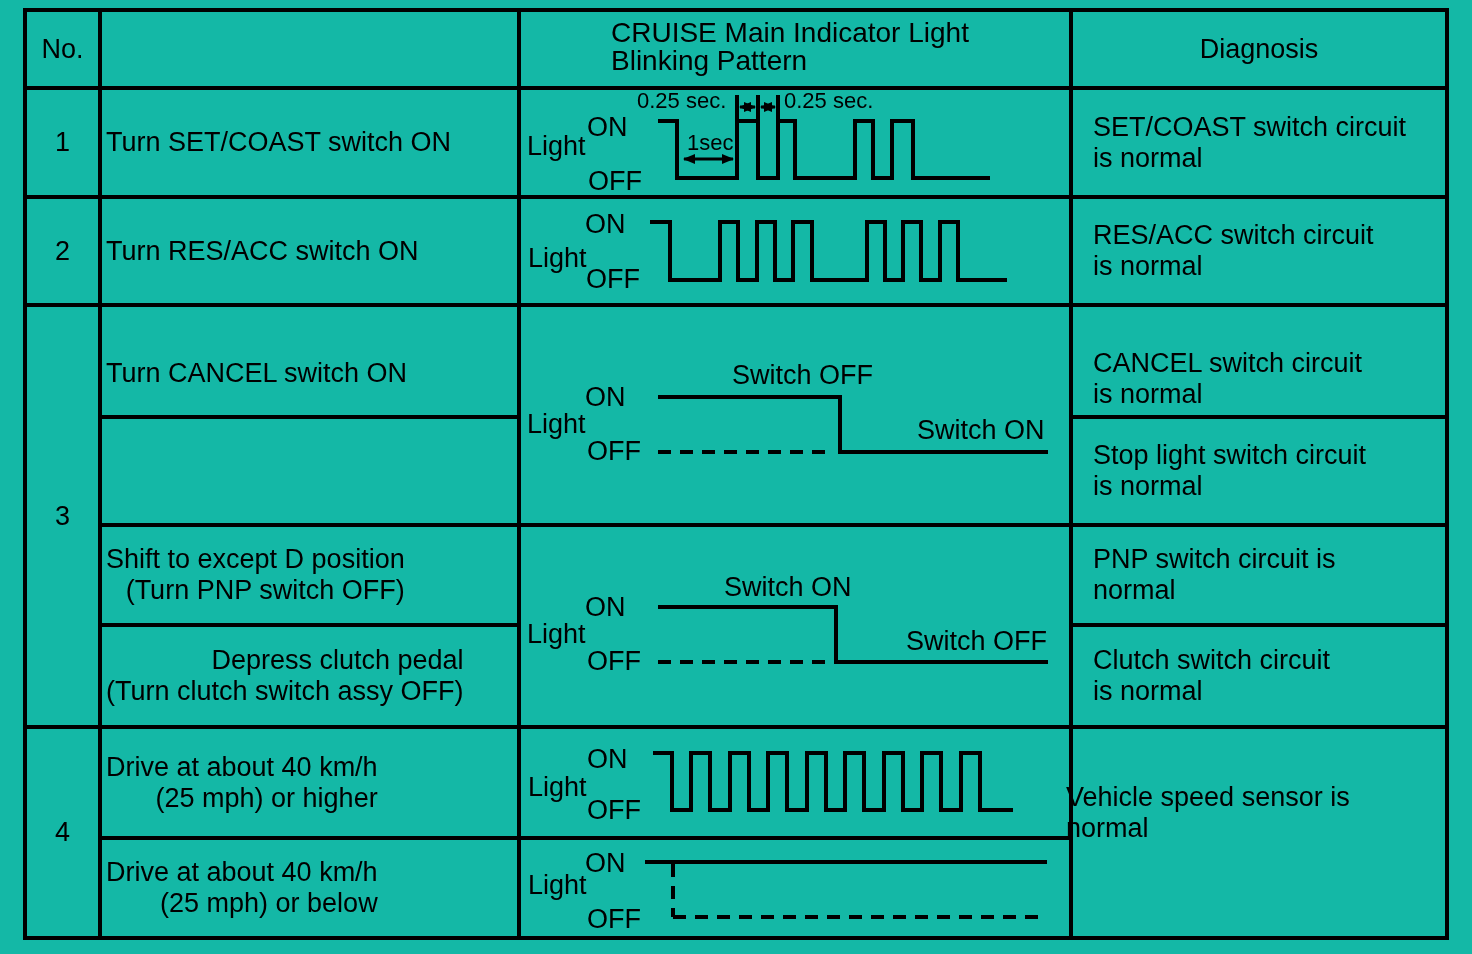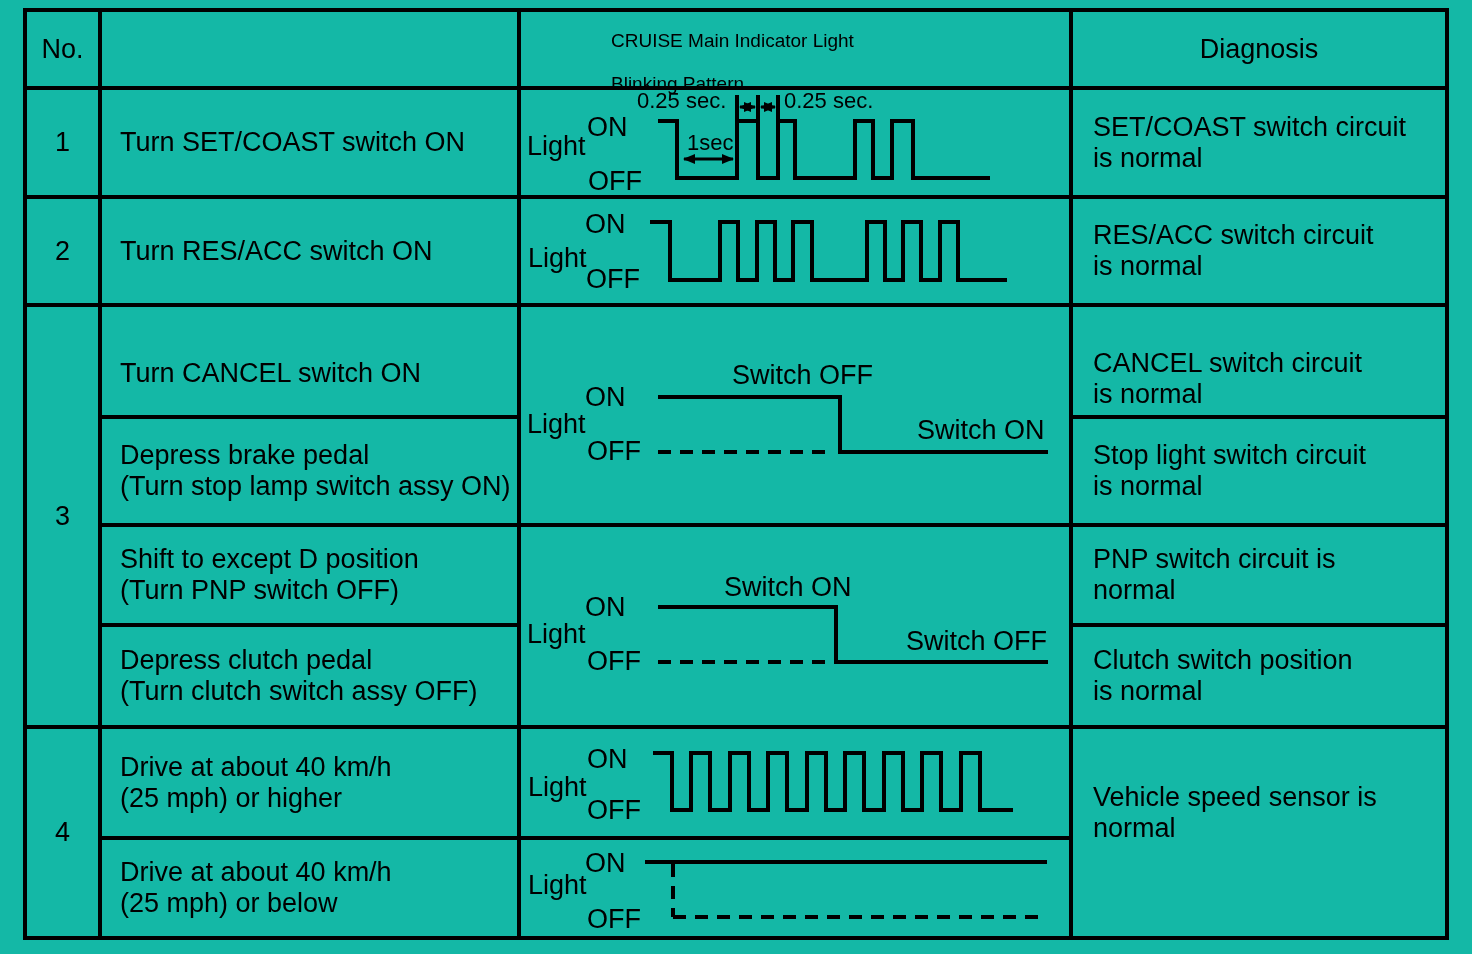--- a/index.html
+++ b/index.html
@@ -2,23 +2,23 @@
 <html><head>
 <meta charset="utf-8">
 <style>
   html,body{margin:0;padding:0;background:#fff;}
   #page{position:relative;width:1472px;height:954px;background:#14b8a6;
         font-family:"Liberation Sans",sans-serif;color:#000;overflow:hidden;}
   .bd{position:absolute;background:#000;}
   .cell{position:absolute;display:flex;align-items:center;font-size:27px;line-height:31px;
         white-space:pre-line;}
   .ctr{justify-content:center;text-align:center;}
-  .op{padding-left:18px;}
+  .op{padding-left:4px;text-align:right;}
   .diag{padding-left:20px;}
-  .txt{position:absolute;font-size:19px;line-height:43px;white-space:pre-line;}
+  .txt{position:absolute;font-size:28px;line-height:28px;white-space:pre-line;}
   .wavlab{position:absolute;font-size:27px;line-height:30px;}
   .ann{position:absolute;font-size:22px;line-height:24px;}
   .swlab{position:absolute;font-size:27px;line-height:30px;margin-left:44px;}
   #wave-svg{position:absolute;left:0;top:0;}
 </style>
 </head>
 <body>
 
 <div id="page">
 
@@ -73,44 +73,42 @@
   <div class="cell ctr" style="left:1073px;top:12px;width:372px;height:74px">Diagnosis</div>
 
   <div class="cell ctr" style="left:27px;top:90px;width:71px;height:105px">1</div>
   <div class="cell ctr" style="left:27px;top:199px;width:71px;height:104px">2</div>
   <div class="cell ctr" style="left:27px;top:307px;width:71px;height:418px">3</div>
   <div class="cell ctr" style="left:27px;top:729px;width:71px;height:207px">4</div>
 
   <div class="cell op" style="left:102px;top:90px;width:405px;height:105px">Turn SET/COAST switch ON</div>
   <div class="cell op" style="left:102px;top:199px;width:405px;height:104px">Turn RES/ACC switch ON</div>
   <div class="cell op" style="left:102px;top:307px;width:405px;height:132px">Turn CANCEL switch ON</div>
-  <div class="cell op" style="left:102px;top:419px;width:405px;height:104px">Depress brake pedal
-(Turn stop lamp switch assy ON)</div>
   <div class="cell op" style="left:102px;top:527px;width:405px;height:96px">Shift to except D position
 (Turn PNP switch OFF)</div>
   <div class="cell op" style="left:102px;top:627px;width:405px;height:98px">Depress clutch pedal
 (Turn clutch switch assy OFF)</div>
   <div class="cell op" style="left:102px;top:729px;width:405px;height:107px">Drive at about 40 km/h
 (25 mph) or higher</div>
   <div class="cell op" style="left:102px;top:840px;width:405px;height:96px">Drive at about 40 km/h
 (25 mph) or below</div>
 
   <div class="cell diag" style="left:1073px;top:90px;width:348px;height:105px">SET/COAST switch circuit
 is normal</div>
   <div class="cell diag" style="left:1073px;top:199px;width:348px;height:104px">RES/ACC switch circuit
 is normal</div>
   <div class="cell diag" style="left:1073px;top:325px;width:348px;height:108px">CANCEL switch circuit
 is normal</div>
   <div class="cell diag" style="left:1073px;top:419px;width:348px;height:104px">Stop light switch circuit
 is normal</div>
   <div class="cell diag" style="left:1073px;top:527px;width:348px;height:96px">PNP switch circuit is
 normal</div>
-  <div class="cell diag" style="left:1073px;top:627px;width:348px;height:98px">Clutch switch position
+  <div class="cell diag" style="left:1073px;top:627px;width:348px;height:98px">Clutch switch circuit
 is normal</div>
-  <div class="cell diag" style="left:1073px;top:729px;width:348px;height:168px">Vehicle speed sensor is
+  <div class="cell diag" style="left:1046px;top:729px;width:348px;height:168px">Vehicle speed sensor is
 normal</div>
 
   <div class="wavlab" style="left:527px;top:131px">Light</div>
   <div class="wavlab" style="left:587px;top:112px">ON</div>
   <div class="wavlab" style="left:588px;top:166px">OFF</div>
   <div class="ann" style="left:637px;top:89px">0.25 sec.</div>
   <div class="ann" style="left:784px;top:89px">0.25 sec.</div>
   <div class="ann" style="left:687px;top:131px">1sec.</div>
 
   <div class="wavlab" style="left:528px;top:243px">Light</div>

